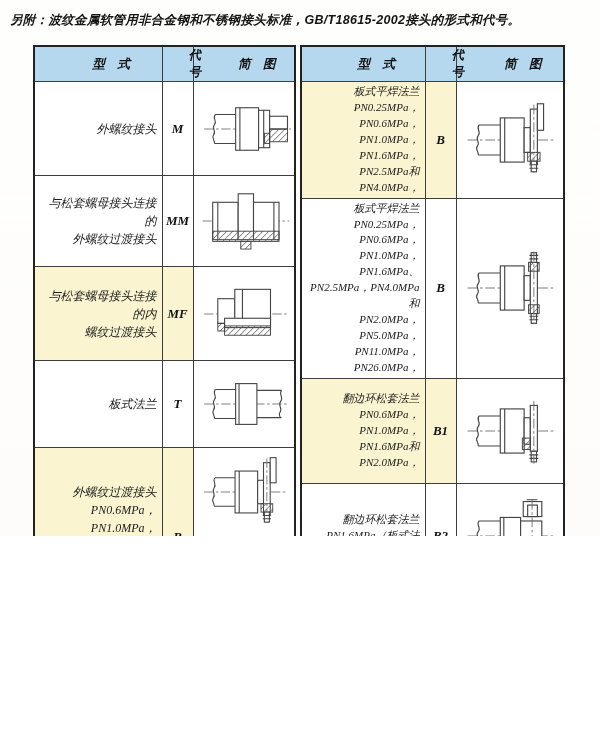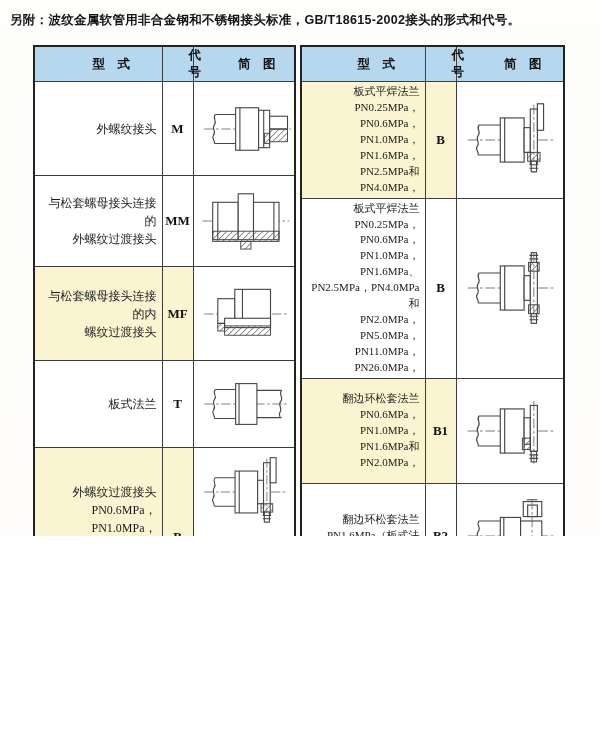--- a/index.html
+++ b/index.html
@@ -4,20 +4,21 @@
 <style>
   html,body{margin:0;padding:0;}
   body{
     width:600px;height:740px;
     font-family:"Liberation Sans",sans-serif;
     background:#fff;
   }
   .sheet{
     position:relative;width:600px;height:536px;overflow:hidden;
     background:linear-gradient(to bottom,#fefefd 0px,#fdfcfb 688px,#eeede9 708px,#e8e6e2 740px);
+    font-style:italic;
   }
   .doc-title{
     position:absolute;left:10px;top:12px;width:580px;
     font-size:12.5px;font-weight:700;color:#141414;letter-spacing:.3px;
   }
   table.tbl{
     position:absolute;top:45px;border-collapse:collapse;table-layout:fixed;
     background:#fff;border:2px solid #222;
   }
   .tbl-left{left:33px;width:263px;}

